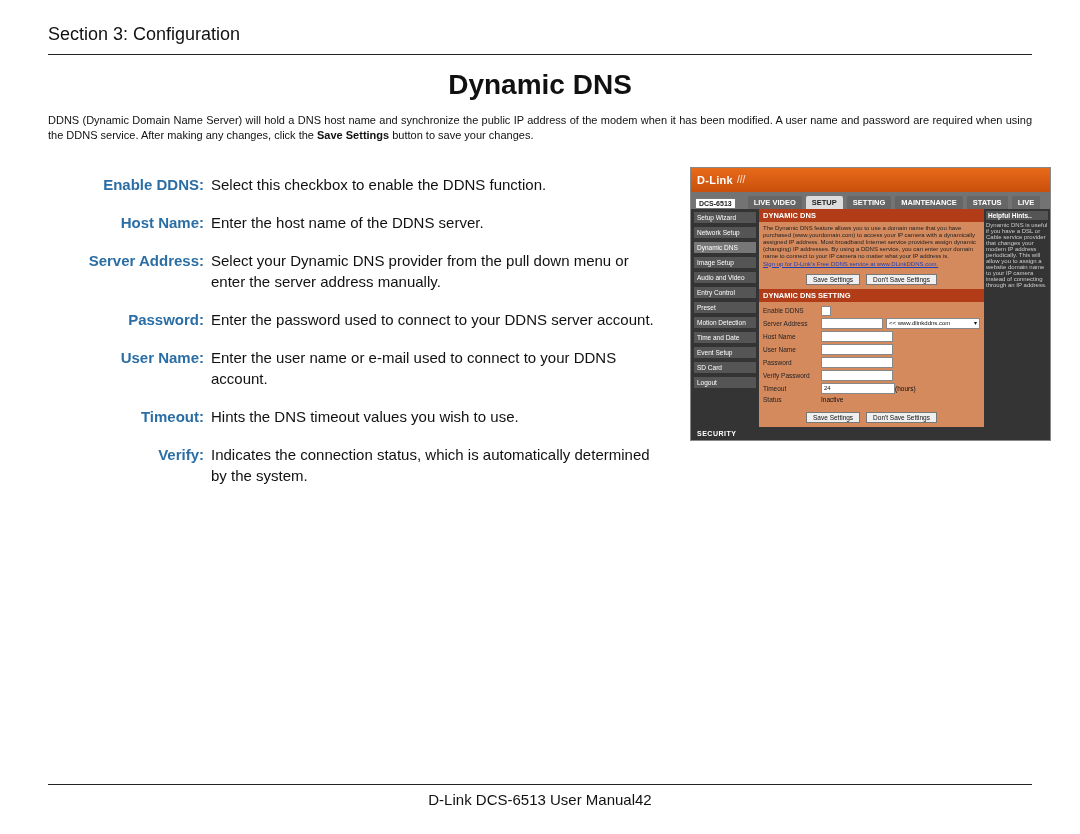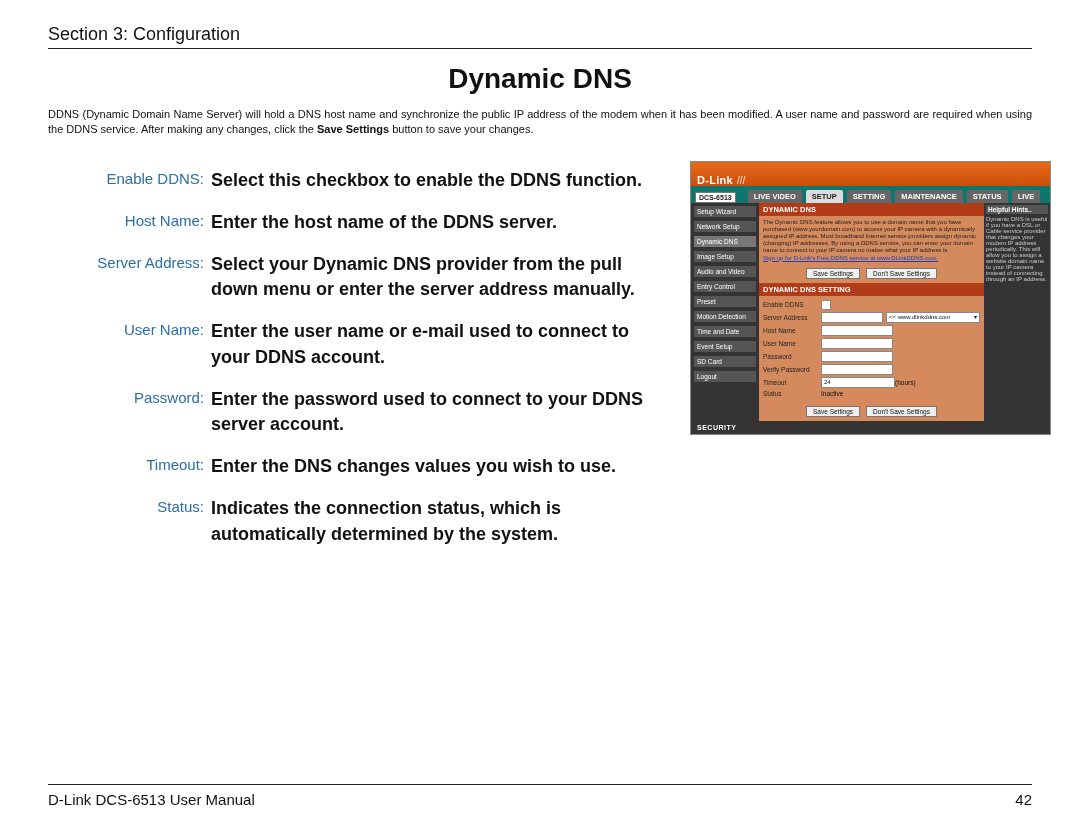--- a/index.html
+++ b/index.html
@@ -15,21 +15,21 @@
   .page {
     box-sizing: border-box;
     padding: 24px 48px 0 48px;
     width: 100%;
     height: 100%;
     position: relative;
   }
   .section-head {
     font-size: 18px;
     font-weight: 400;
-    padding-bottom: 3px;
+    padding-bottom: 9px;
     border-bottom: 1px solid #222;
     margin-bottom: 14px;
   }
   h1.page-title {
     text-align: center;
     font-size: 28px;
     font-weight: 700;
     margin: 8px 0 12px 0;
   }
   p.intro {
@@ -46,63 +46,62 @@
     flex: 0 0 620px;
   }
   .def-table {
     border-collapse: separate;
     border-spacing: 0 6px;
     width: 100%;
   }
   .def-table td.label {
     width: 155px;
     color: #2a6ea5;
-    font-weight: 400;
+    font-weight: 700;
     font-size: 15px;
     vertical-align: top;
     text-align: right;
     padding-right: 6px;
     line-height: 1.4;
   }
   .def-table td.desc {
-    font-size: 18px;
+    font-size: 15px;
     line-height: 1.4;
     vertical-align: top;
     padding-bottom: 10px;
-    font-weight: bold;
   }
   .shot-col {
     flex: 1;
   }
   .shot {
     border: 1px solid #888;
     background: #fff;
     font-family: Arial, sans-serif;
   }
   .shot .brandbar {
     background: linear-gradient(#e86a1a, #c94f0b);
     height: 24px;
     display: flex;
-    align-items: flex-end;
+    align-items: center;
     padding: 0 6px;
   }
   .shot .brandbar .logo {
     color: #fff;
     font-weight: 700;
     font-size: 11px;
     letter-spacing: 0.3px;
   }
   .shot .brandbar .diag {
     color: #fff;
     font-size: 10px;
     margin-left: 4px;
     opacity: 0.85;
   }
   .shot .tabbar {
-    background: #0f766e;
+    background: #737373;
     display: flex;
     align-items: flex-end;
     padding: 4px 4px 0 4px;
     gap: 4px;
     font-size: 7.5px;
     font-weight: 700;
     color: #fff;
   }
   .shot .tabbar .model {
     background: #fff;
@@ -246,21 +245,21 @@
   }
   .footer {
     position: absolute;
     left: 48px;
     right: 48px;
     bottom: 26px;
     border-top: 1px solid #222;
     padding-top: 6px;
     font-size: 15px;
     display: flex;
-    justify-content: space-between;
+    justify-content: center;
   }
 </style>
 </head>
 <body>
 
 <div class="page">
   <div class="section-head">Section 3: Configuration</div>
 
   <h1 class="page-title">Dynamic DNS</h1>
 
@@ -278,33 +277,33 @@
             </tr>
             <tr>
               <td class="label">Host Name:</td>
               <td class="desc">Enter the host name of the DDNS server.</td>
             </tr>
             <tr>
               <td class="label">Server Address:</td>
               <td class="desc">Select your Dynamic DNS provider from the pull down menu or enter the server address manually.</td>
             </tr>
             <tr>
+              <td class="label">Password:</td>
+              <td class="desc">Enter the password used to connect to your DDNS server account.</td>
+            </tr>
+            <tr>
               <td class="label">User Name:</td>
               <td class="desc">Enter the user name or e-mail used to connect to your DDNS account.</td>
             </tr>
             <tr>
-              <td class="label">Password:</td>
-              <td class="desc">Enter the password used to connect to your DDNS server account.</td>
-            </tr>
-            <tr>
               <td class="label">Timeout:</td>
-              <td class="desc">Enter the DNS changes values you wish to use.</td>
-            </tr>
-            <tr>
-              <td class="label">Status:</td>
+              <td class="desc">Hints the DNS timeout values you wish to use.</td>
+            </tr>
+            <tr>
+              <td class="label">Verify:</td>
               <td class="desc">Indicates the connection status, which is automatically determined by the system.</td>
             </tr>
           </tbody>
       </table>
     </div>
 
     <div class="shot-col">
       <div class="shot">
         <div class="brandbar">
           <span class="logo">D-Link</span>

